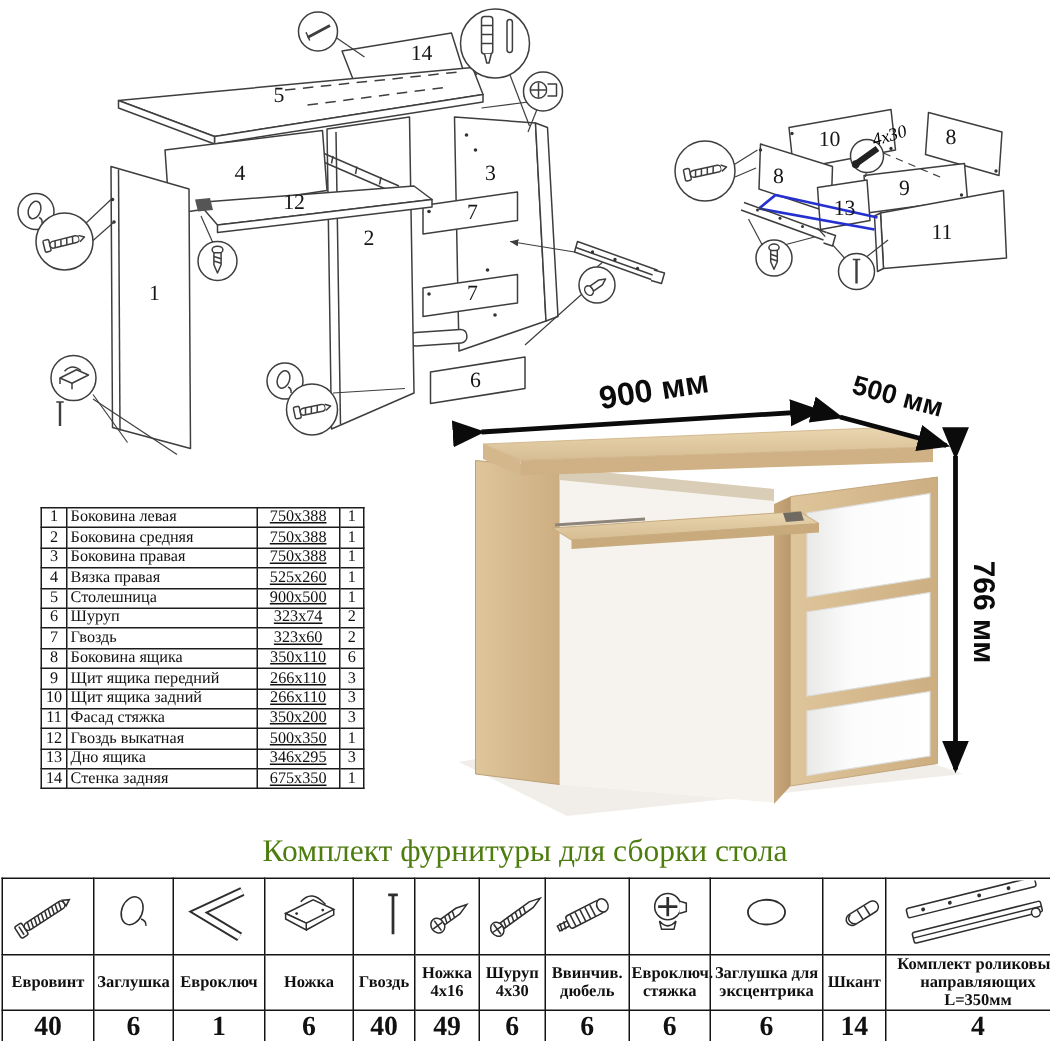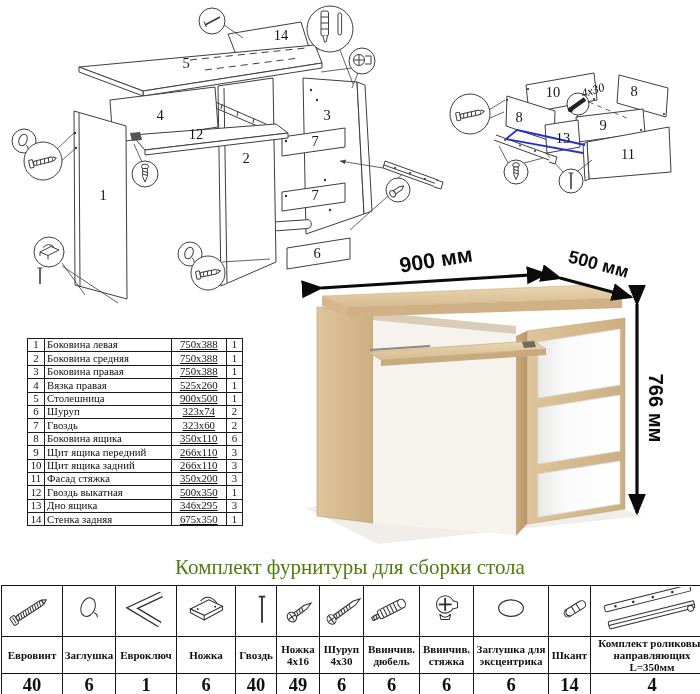--- a/index.html
+++ b/index.html
@@ -573,21 +573,21 @@
         </tr>
       <tr id="hw-names">
           <td class="hw-name-cell">Евровинт</td>
           <td class="hw-name-cell">Заглушка</td>
           <td class="hw-name-cell">Евроключ</td>
           <td class="hw-name-cell">Ножка</td>
           <td class="hw-name-cell">Гвоздь</td>
           <td class="hw-name-cell">Ножка 4x16</td>
           <td class="hw-name-cell">Шуруп 4x30</td>
           <td class="hw-name-cell">Ввинчив. дюбель</td>
-          <td class="hw-name-cell">Ввинчив. стяжка</td>
+          <td class="hw-name-cell">Евроключ. стяжка</td>
           <td class="hw-name-cell">Заглушка для эксцентрика</td>
           <td class="hw-name-cell">Шкант</td>
           <td class="hw-name-cell">Комплект роликовых направляющих L=350мм</td>
         </tr>
       <tr id="hw-qtys">
           <td class="hw-qty-cell">40</td>
           <td class="hw-qty-cell">6</td>
           <td class="hw-qty-cell">1</td>
           <td class="hw-qty-cell">6</td>
           <td class="hw-qty-cell">40</td>

